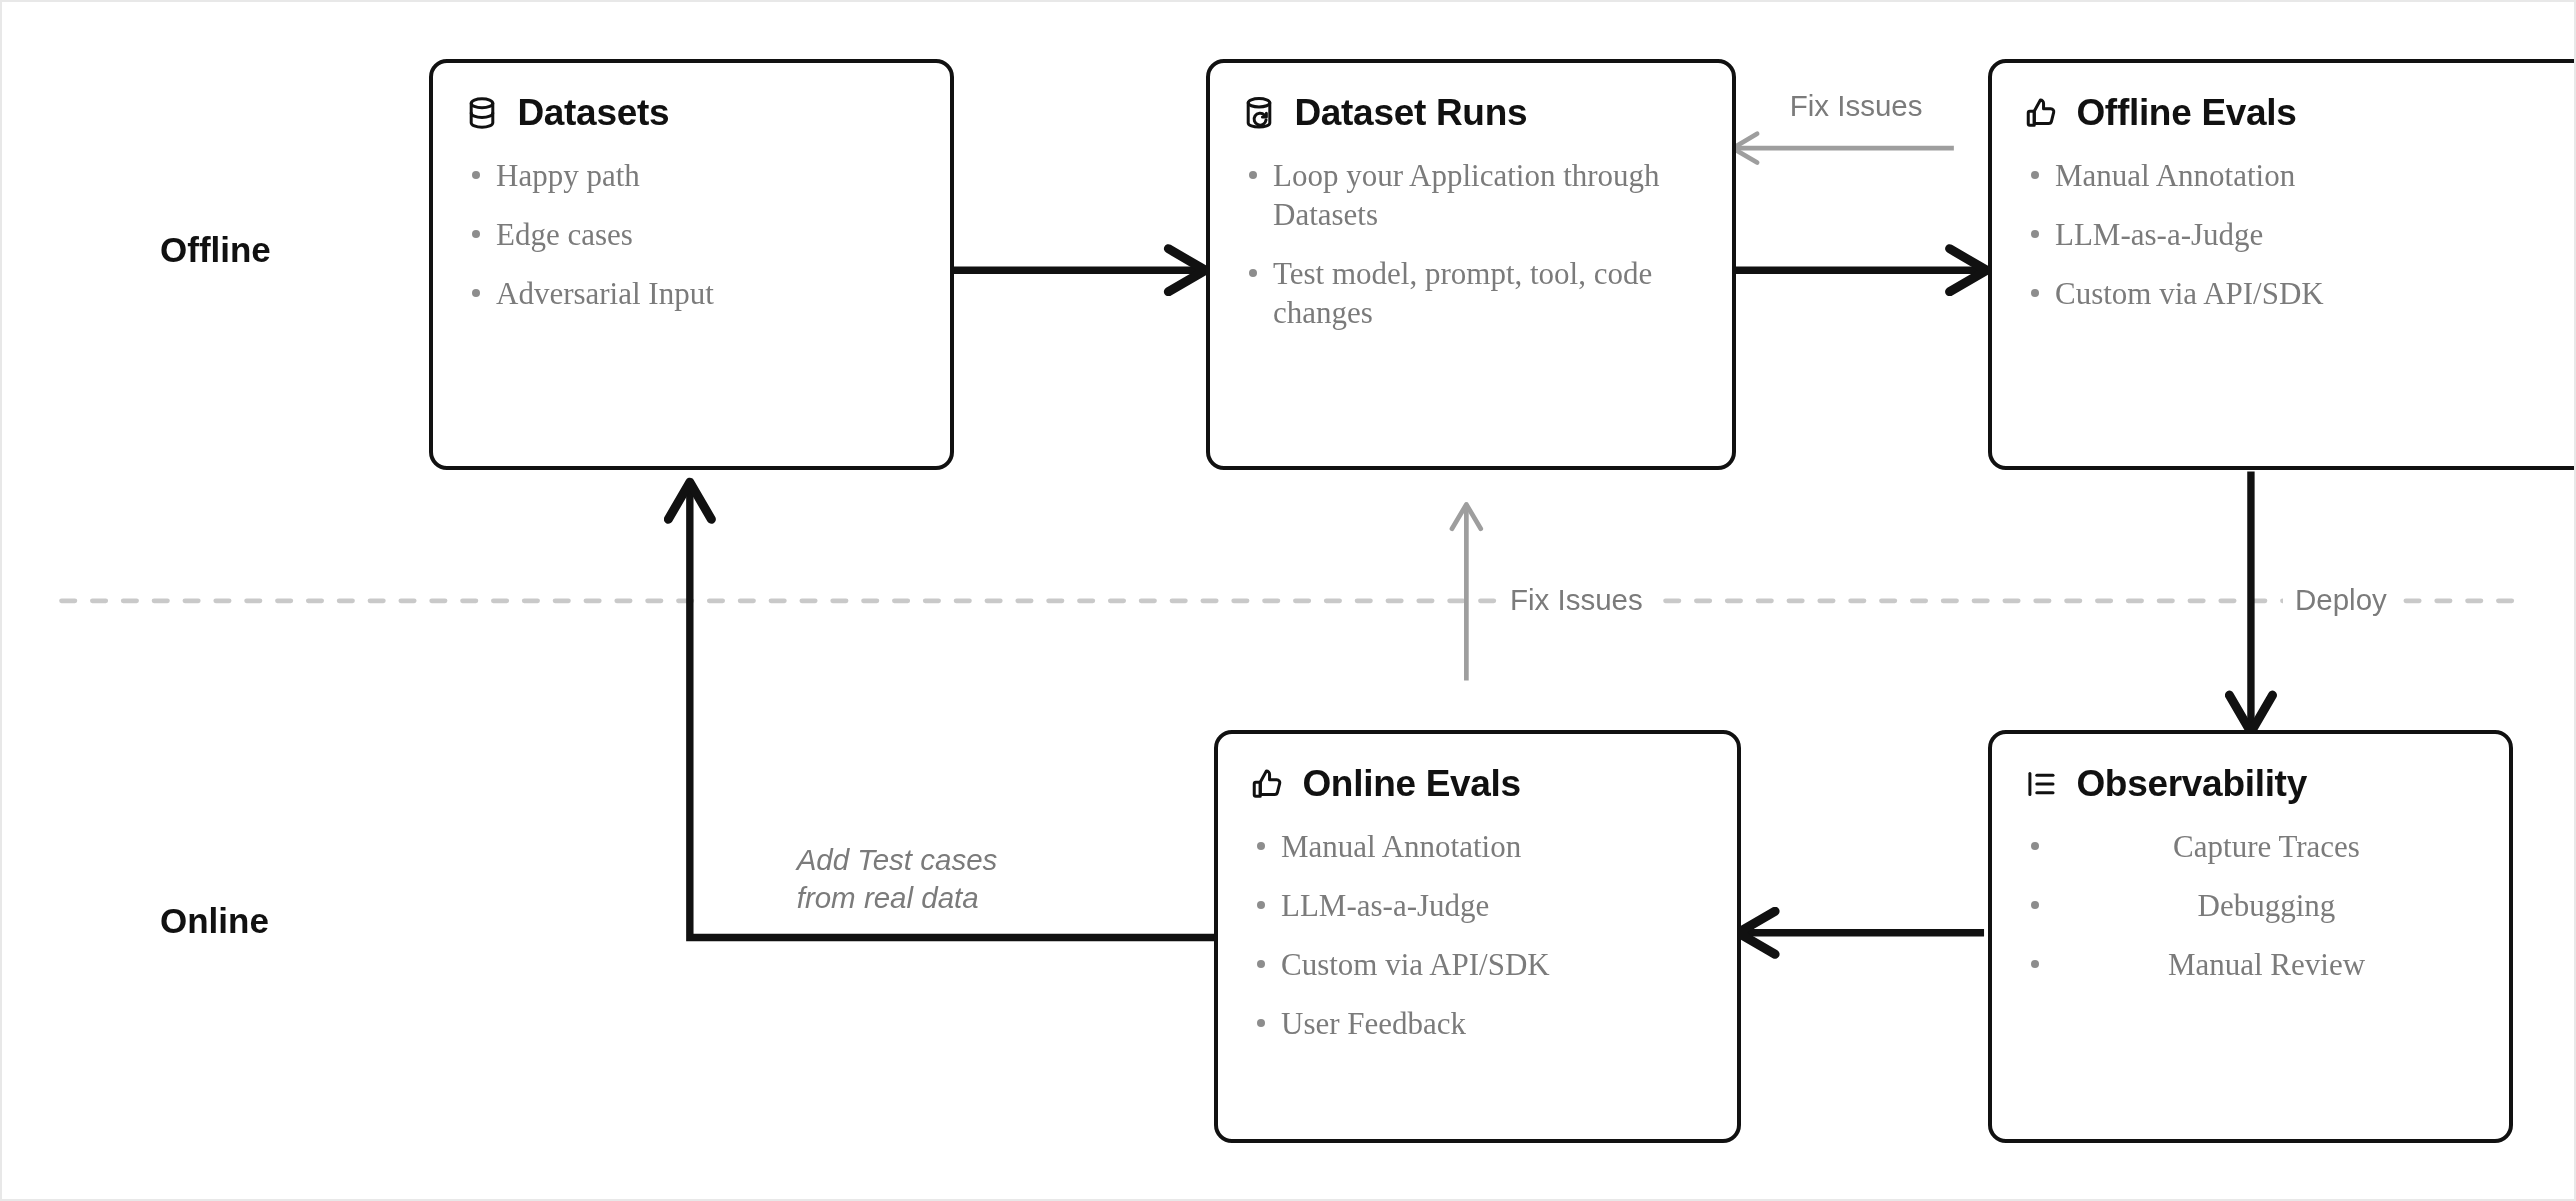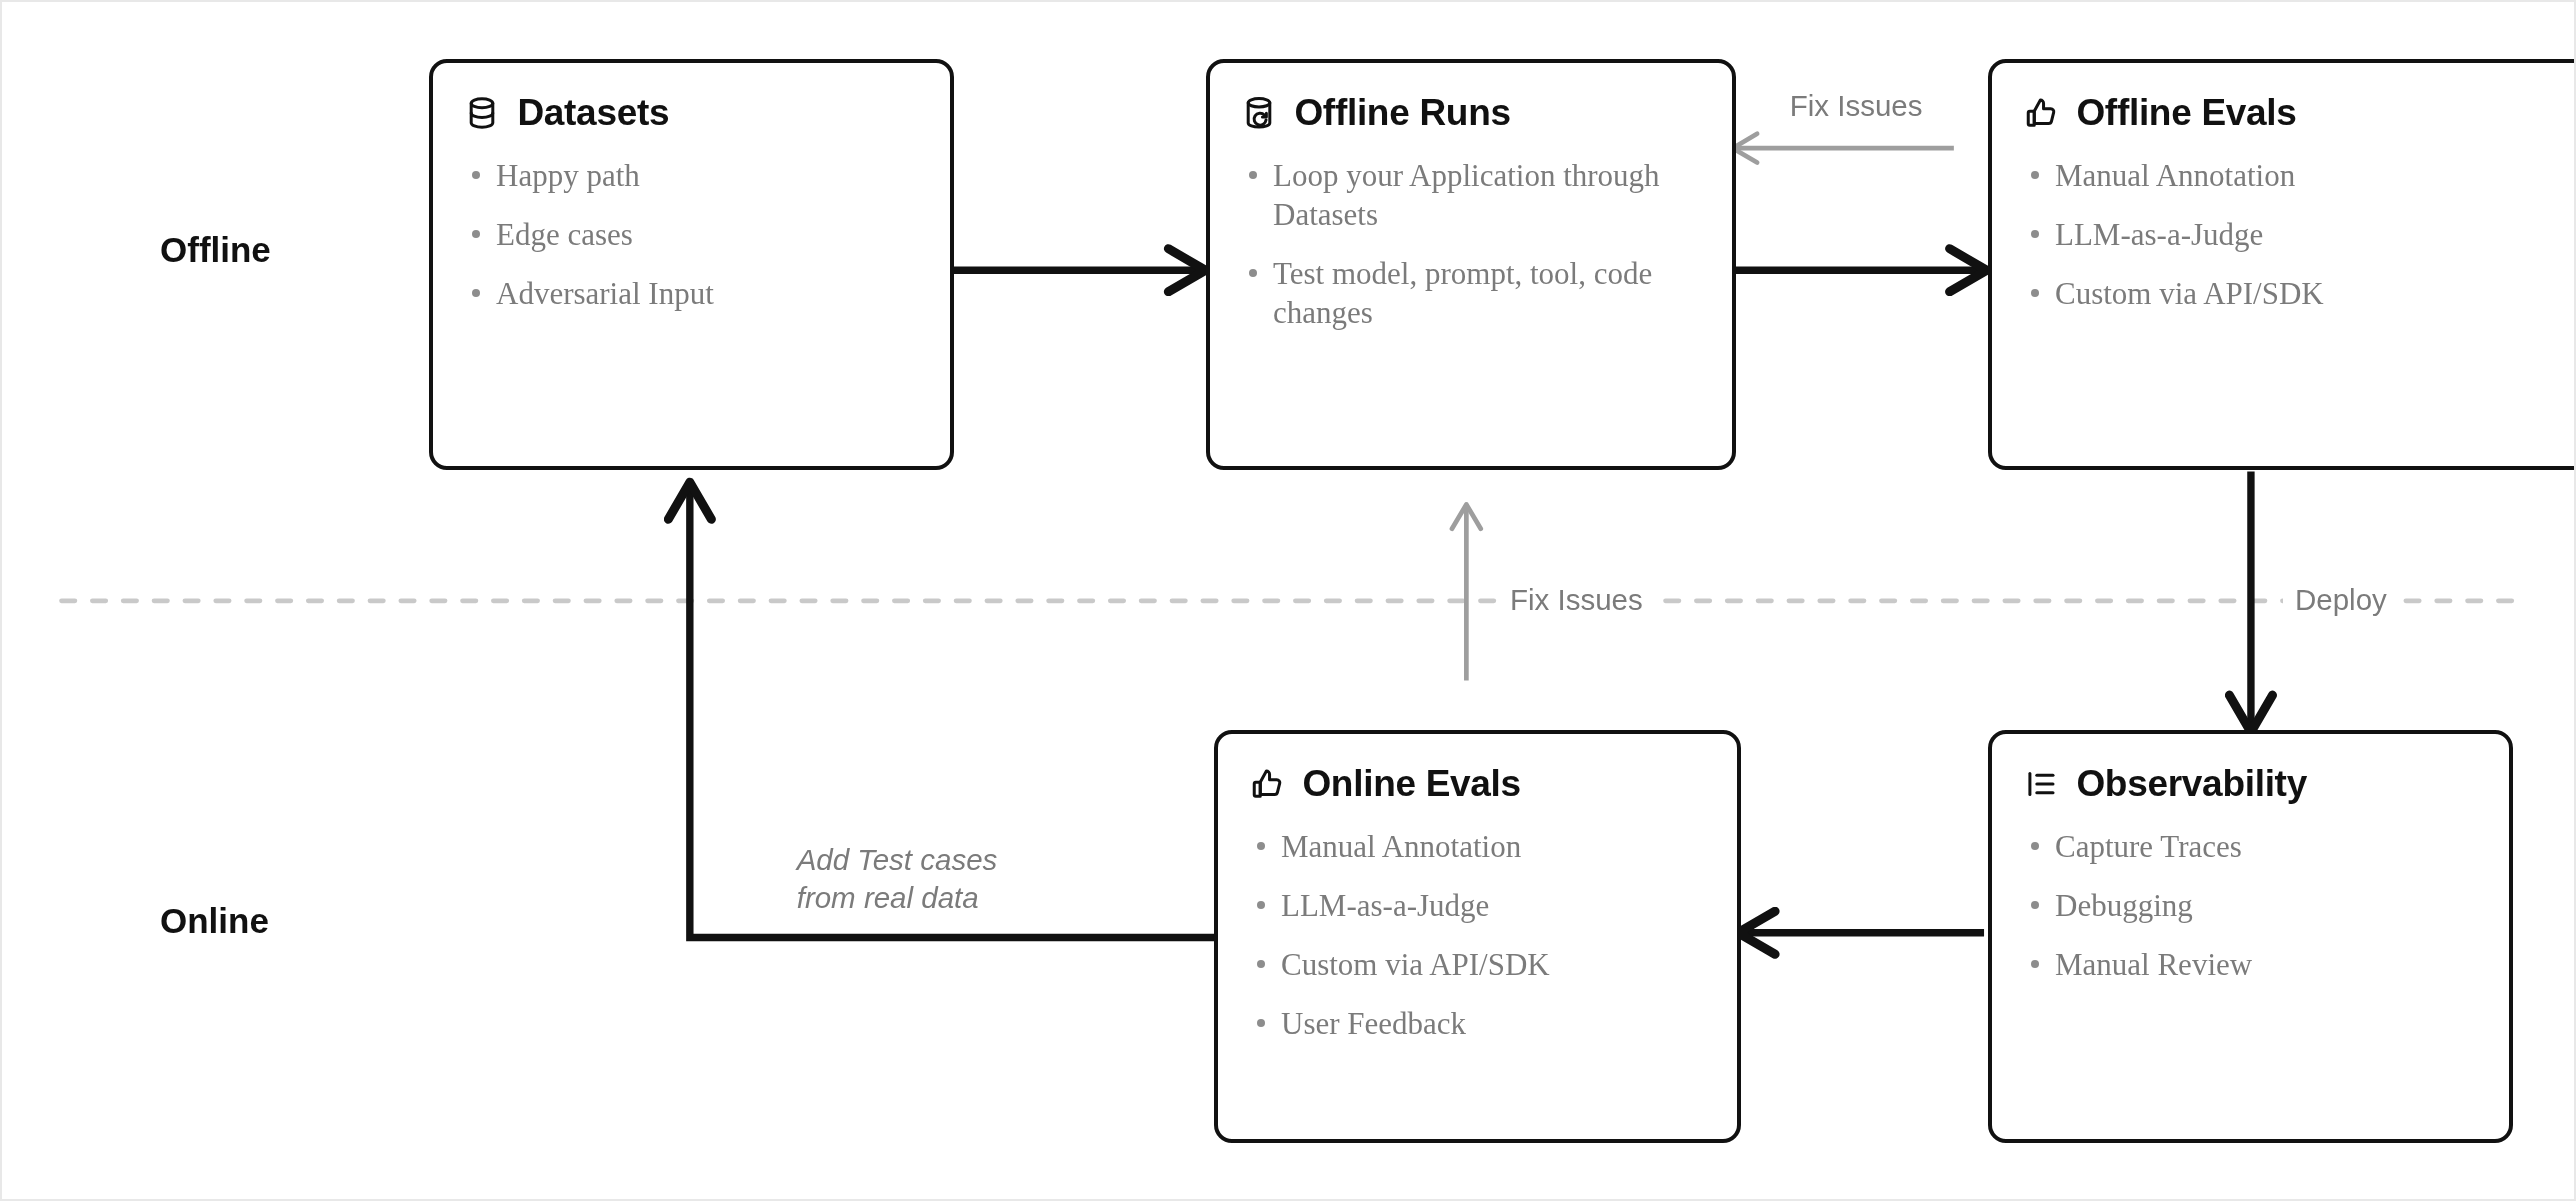--- a/index.html
+++ b/index.html
@@ -167,21 +167,21 @@
   </div>
 
   <div class="card" style="left:1204px; top:57px; width:530px; height:411px;">
     <div class="card-head">
       <svg class="card-icon" viewBox="0 0 24 24" fill="none" stroke="#111111" stroke-width="2" stroke-linecap="round" stroke-linejoin="round">
         <ellipse cx="12" cy="5.2" rx="7.2" ry="2.8"></ellipse>
         <path d="M4.8 5.2 v13.4 c0 1.55 3.22 2.8 7.2 2.8 s7.2 -1.25 7.2 -2.8 v-13.4"></path>
         <path d="M15.6 13.3 a4 4 0 1 0 1.1 3.3"></path>
         <path d="M16.9 12.1 v2.6 h-2.6"></path>
       </svg>
-      <div class="card-title">Offline Runs</div>
+      <div class="card-title">Dataset Runs</div>
     </div>
     <ul class="bullets">
       <li>Loop your Application through Datasets</li>
       <li>Test model, prompt, tool, code changes</li>
     </ul>
   </div>
 
   <div class="card" style="left:1986px; top:57px; width:612px; height:411px;">
     <div class="card-head">
       <svg class="card-icon" viewBox="0 0 24 24" fill="none" stroke="#111111" stroke-width="2" stroke-linecap="round" stroke-linejoin="round">
@@ -206,21 +206,21 @@
       <div class="card-title">Online Evals</div>
     </div>
     <ul class="bullets">
       <li>Manual Annotation</li>
       <li>LLM-as-a-Judge</li>
       <li>Custom via API/SDK</li>
       <li>User Feedback</li>
     </ul>
   </div>
 
-  <div class="card" style="left:1986px; top:728px; width:525px; height:413px;">
+  <div class="card" style="left:1986px; top:728px; width:525px; height:413px;text-align:center;">
     <div class="card-head">
       <svg class="card-icon" viewBox="0 0 24 24" fill="none" stroke="#111111" stroke-width="2" stroke-linecap="round" stroke-linejoin="round">
         <path d="M9.2 6.2 H20"></path>
         <path d="M9.2 12 H20"></path>
         <path d="M9.2 17.8 H20"></path>
         <path d="M4.6 5 v14"></path>
       </svg>
       <div class="card-title">Observability</div>
     </div>
     <ul class="bullets">

